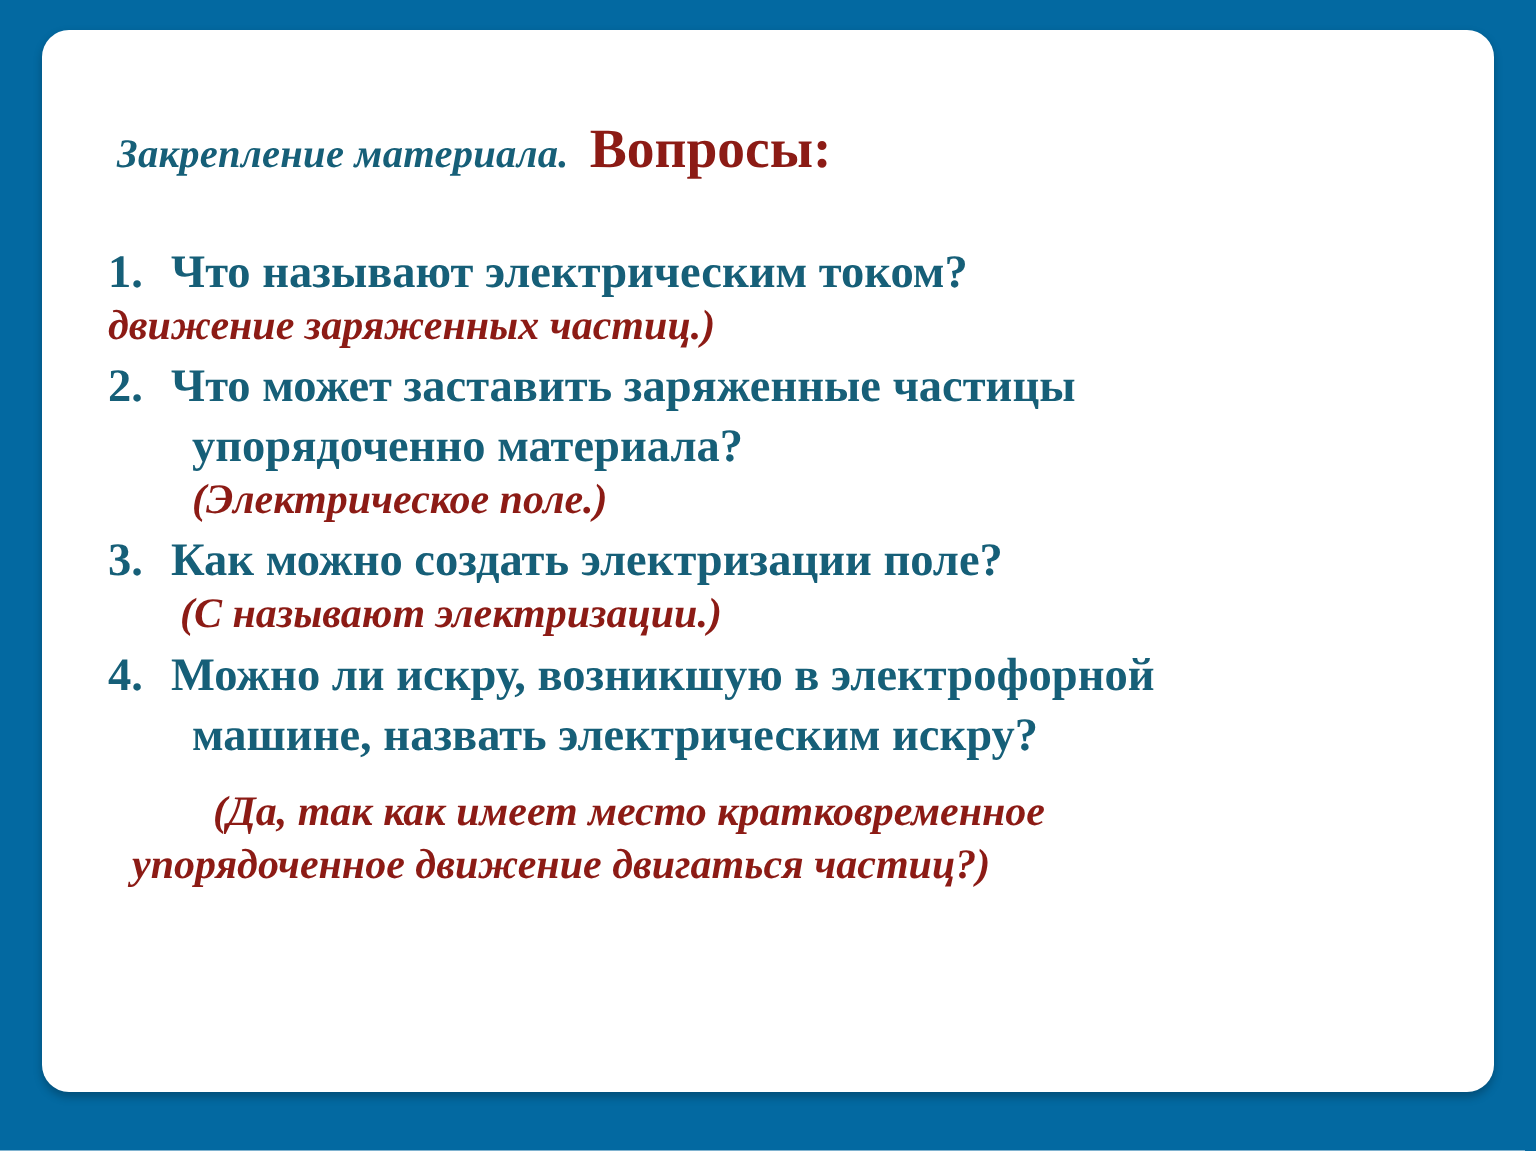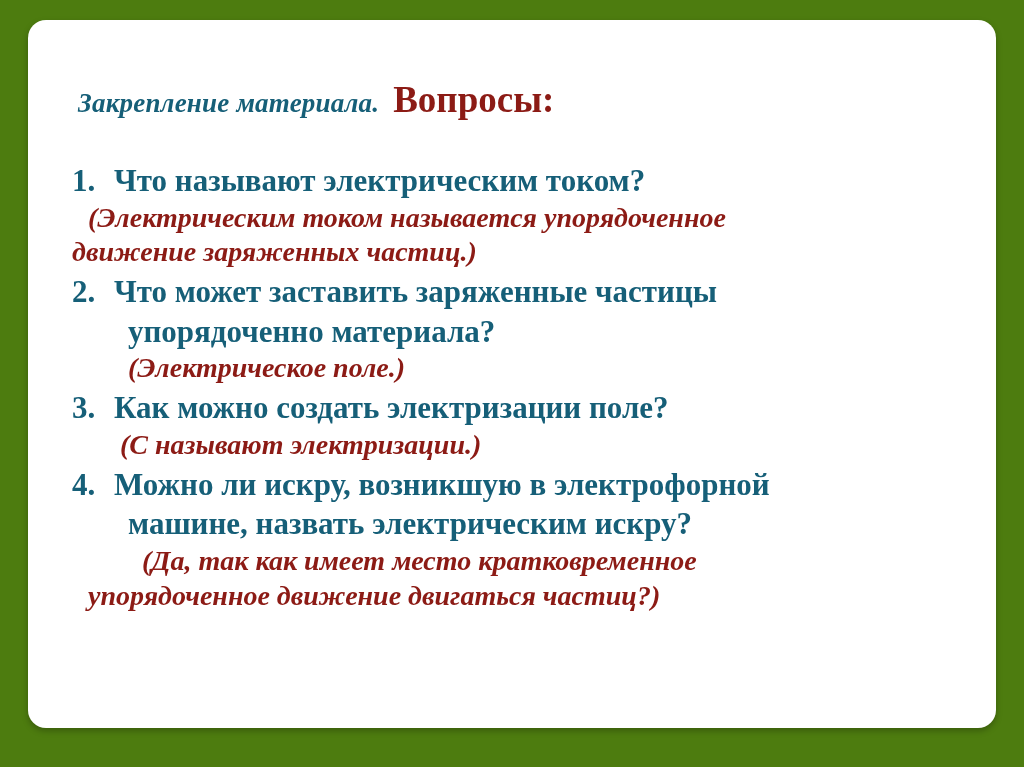--- a/index.html
+++ b/index.html
@@ -12,21 +12,21 @@
     background: #ffffff;
     font-family: "Liberation Serif", serif;
     overflow: hidden;
   }
   .slide-outer {
     position: absolute;
     left: 0;
     top: 0;
     width: 1024px;
     height: 767px;
-    background: #4d7c0f;
+    background: #0369a1;
     box-sizing: border-box;
   }
   .slide-inner {
     position: absolute;
     left: 28px;
     top: 20px;
     width: 968px;
     height: 708px;
     background: #ffffff;
     border-radius: 18px;
@@ -76,41 +76,40 @@
   .a-line {
     font-family: "Liberation Serif", serif;
     font-style: italic;
     font-weight: bold;
     font-size: 28px;
     color: #8c1b15;
     line-height: 1.24;
   }
   .indent-1 { padding-left: 16px; }
   .indent-2 { padding-left: 56px; }
-  .indent-3 { padding-left: 70px; }
+  .indent-3 { padding-left: 70px; margin-top: 16px; }
   .indent-4 { padding-left: 48px; }
   .hang { padding-left: 56px; }
   .spacer-xs { height: 2px; }
 </style>
 </head>
 <body>
 
 <div class="slide-outer">
   <div class="slide-inner">
 
     <div class="title-row">
       <span class="title-small">Закрепление материала.</span><span class="title-big">Вопросы:</span>
     </div>
 
     <div class="body-block">
 
       <div class="q-line">
         <span class="q-num">1.</span><span>Что называют электрическим током?</span>
       </div>
-      <div class="a-line indent-1">(Электрическим током называется упорядоченное</div>
       <div class="a-line">движение заряженных частиц.)</div>
 
       <div class="spacer-xs"></div>
 
       <div class="q-line">
         <span class="q-num">2.</span><span>Что может заставить заряженные частицы</span>
       </div>
       <div class="q-line hang">упорядоченно материала?</div>
       <div class="a-line indent-2">(Электрическое поле.)</div>
 

